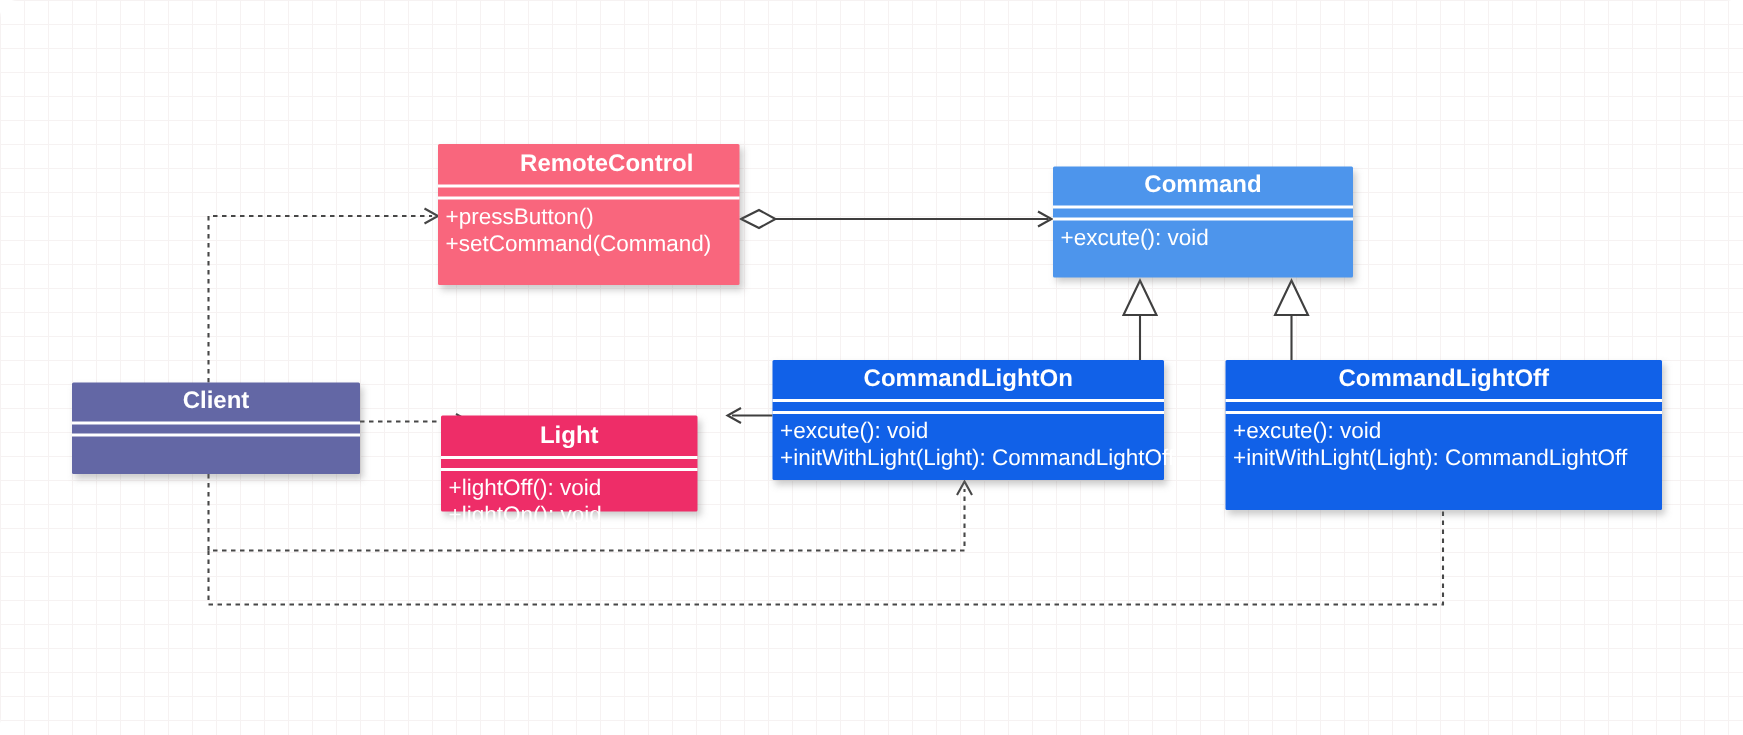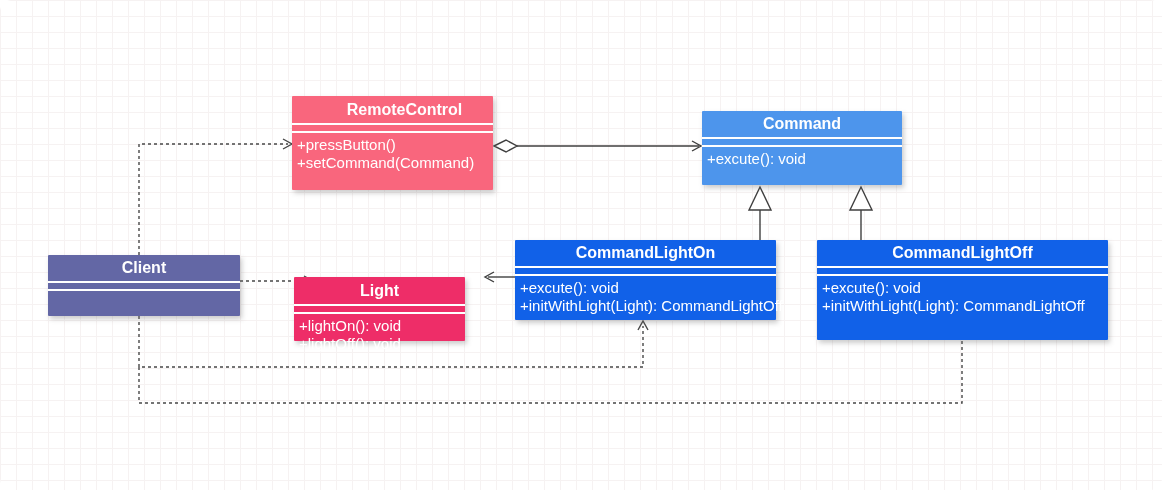--- a/index.html
+++ b/index.html
@@ -88,22 +88,22 @@
   <div class="uml-class" style="left: 48px; top: 255px; width: 192px; height: 61px; background-color: rgb(99, 103, 165);">
     <div class="uml-title" style="height:26px;">Client</div>
     <div class="uml-attrs"></div>
     <div class="uml-methods"></div>
   </div>
 
   <div class="uml-class" style="left: 294px; top: 245px; width: 171px; height: 64px; background-color: rgb(238, 45, 104); margin-top: 32px;">
     <div class="uml-title" style="height:27px;">Light</div>
     <div class="uml-attrs"></div>
     <div class="uml-methods">
+      <div class="uml-method">+lightOff(): void</div>
       <div class="uml-method">+lightOn(): void</div>
-      <div class="uml-method">+lightOff(): void</div>
     </div>
   </div>
 
   <div class="uml-class" style="left: 515px; top: 240px; width: 261px; height: 80px; background-color: rgb(17, 97, 232);">
     <div class="uml-title" style="height:26px;">CommandLightOn</div>
     <div class="uml-attrs"></div>
     <div class="uml-methods">
       <div class="uml-method">+excute(): void</div>
       <div class="uml-method">+initWithLight(Light): CommandLightOff</div>
     </div>

